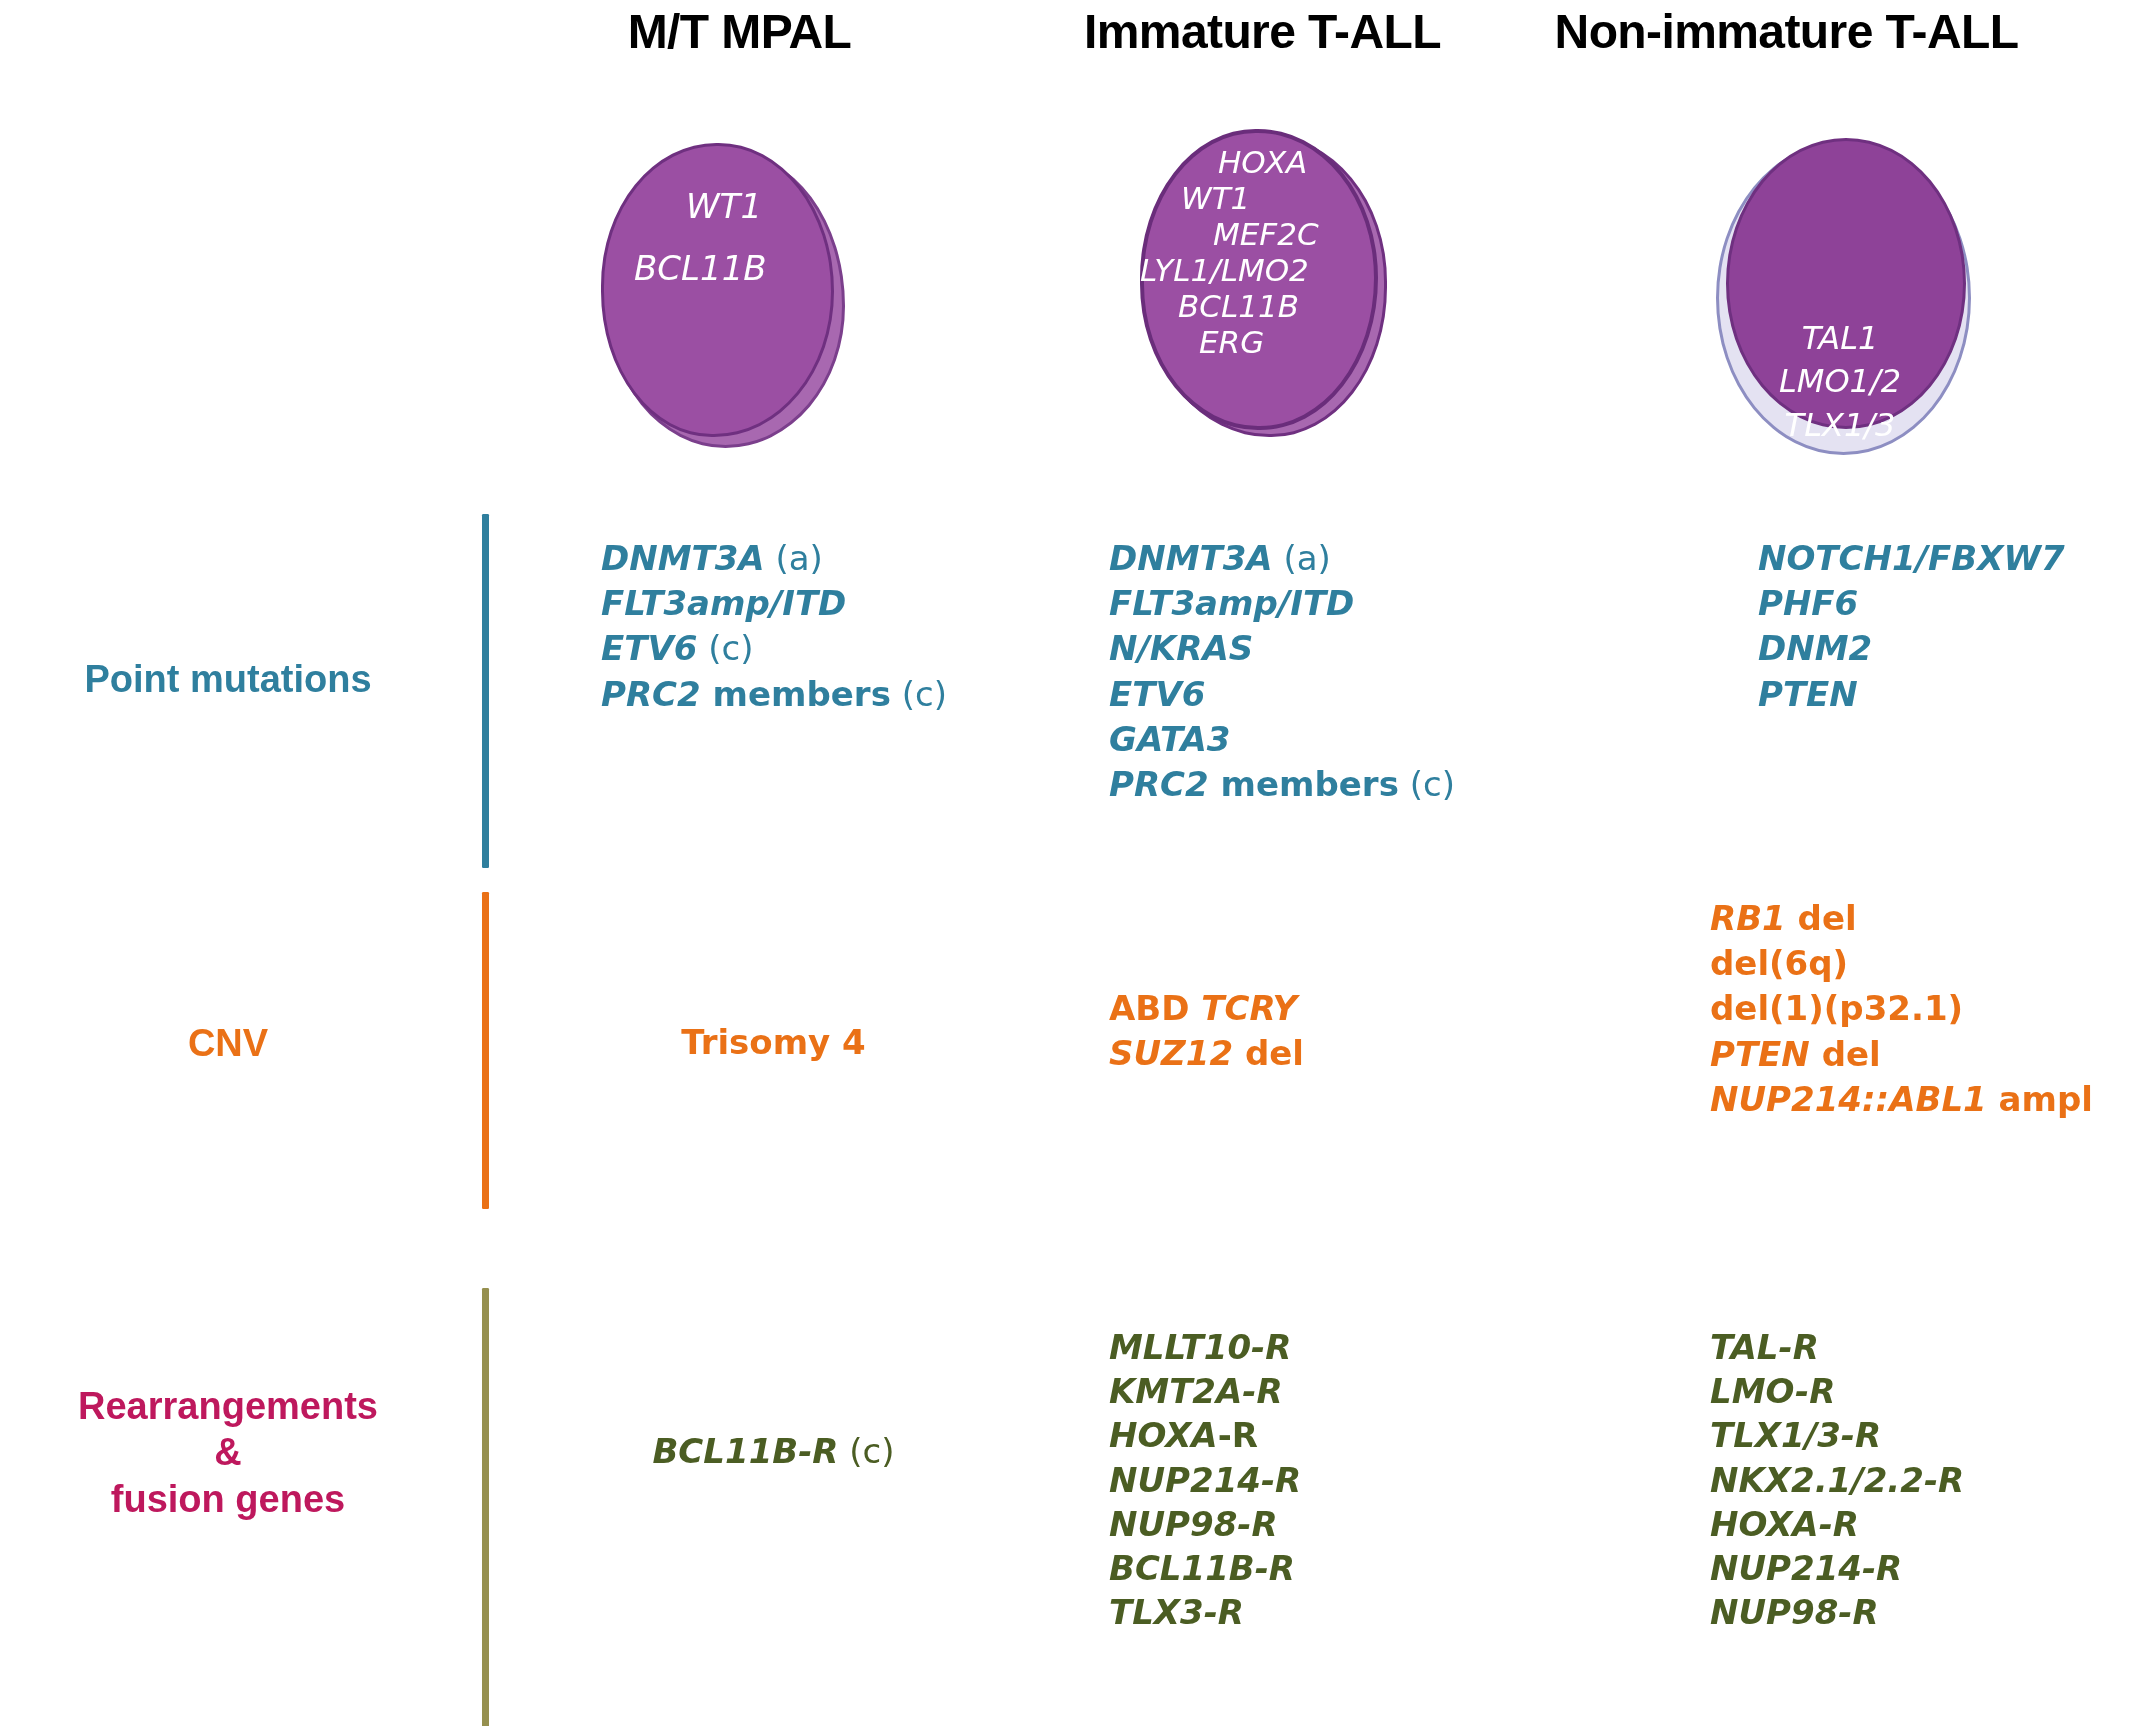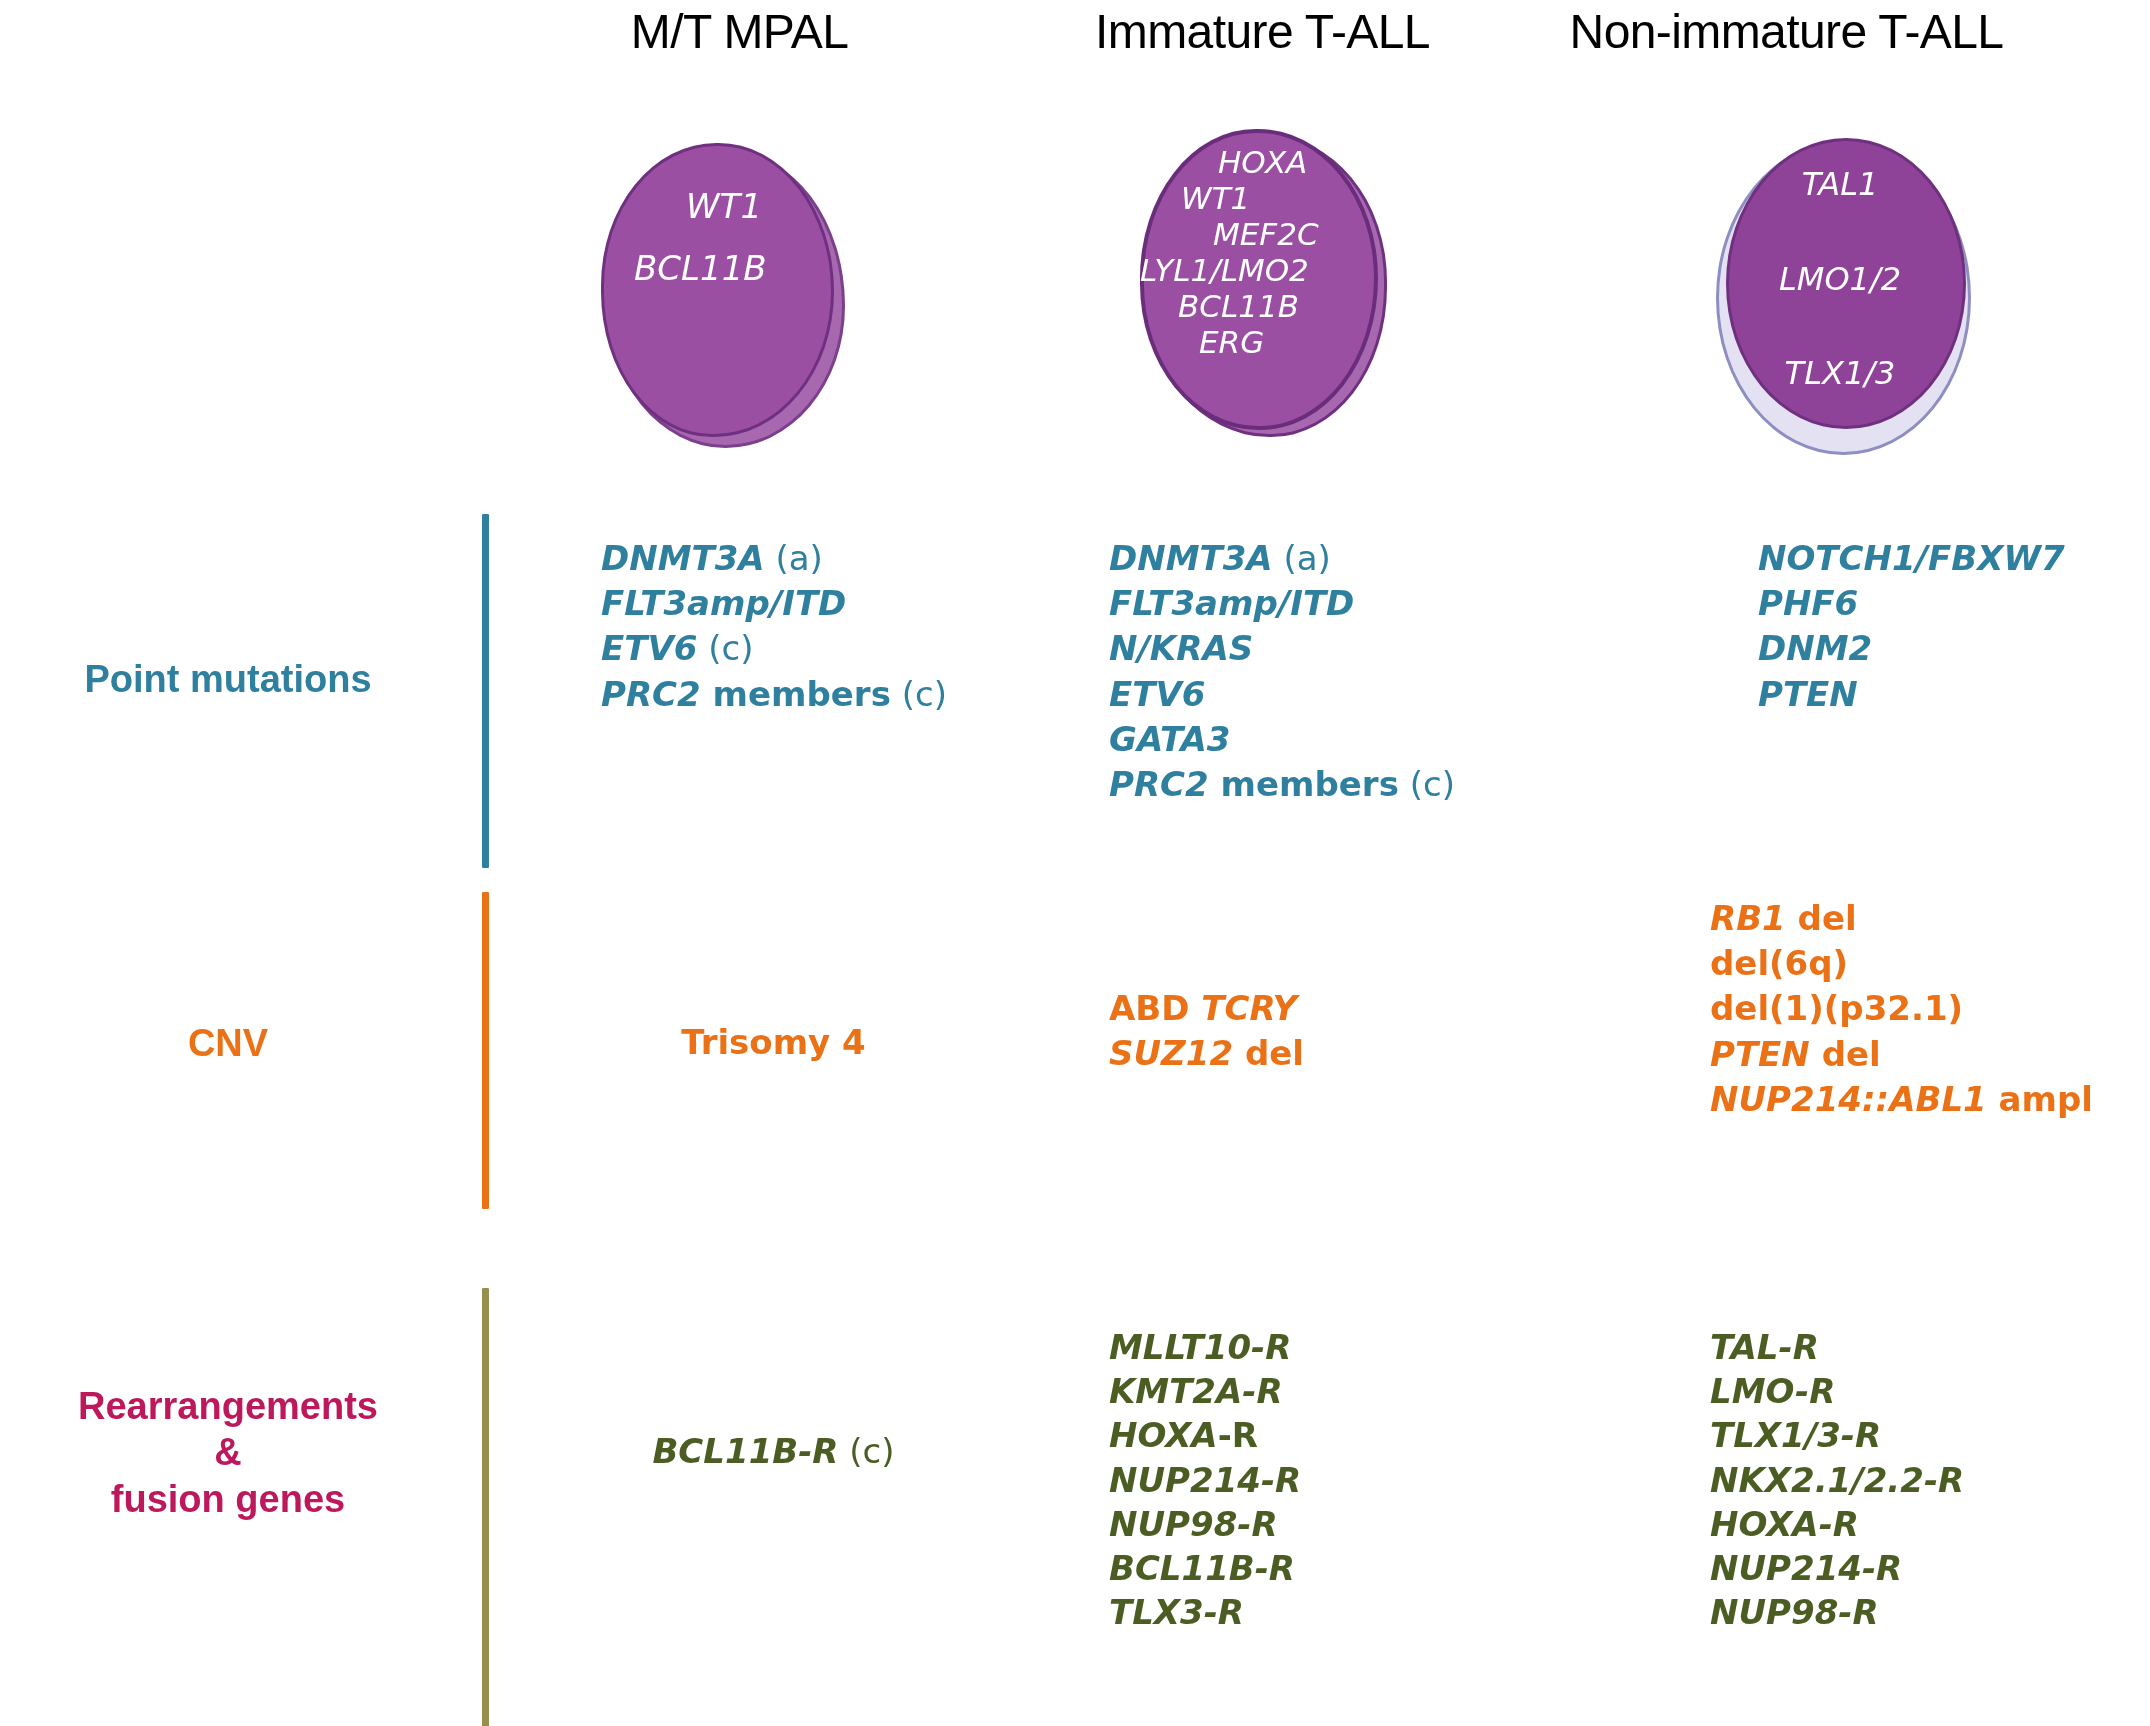--- a/index.html
+++ b/index.html
@@ -10,21 +10,21 @@
     color:#000;
     overflow:hidden;
     position:relative;
   }
   .figure{position:absolute;inset:0;}
 
   
   .headers{position:absolute;top:0;left:0;width:2151px;height:80px;}
   .col-header{
     position:absolute;top:3.7px;
-    font-size:48px;font-weight:normal;letter-spacing:-0.6px;
+    font-size:48px;font-weight:bold;letter-spacing:-0.6px;
     text-align:center;white-space:nowrap;color:#000;
   }
   .col-header.c1{left:567px;width:345px;}
   .col-header.c2{left:1047px;width:431px;}
   .col-header.c3{left:1491px;width:591px;}
 
   
   .cells{position:absolute;top:0;left:0;width:2151px;height:493px;}
   .cell{position:absolute;}
 
@@ -95,21 +95,21 @@
 
   .cell2 .gene-list{justify-content:flex-start;padding-top:16px;left:5px;}
   .cell2 .gene-list span{font-size:31px;line-height:1.16;}
   .cell2 .gene-list span:nth-child(1){margin-left:73px;}
   .cell2 .gene-list span:nth-child(2){margin-left:36px;}
   .cell2 .gene-list span:nth-child(3){margin-left:68px;}
   .cell2 .gene-list span:nth-child(4){margin-left:-5px;}
   .cell2 .gene-list span:nth-child(5){margin-left:33px;}
   .cell2 .gene-list span:nth-child(6){margin-left:54px;}
 
-  .cell3 .gene-list{justify-content:space-between;padding-top:31px;left:16px;}
+  .cell3 .gene-list{justify-content:flex-end;padding-top:31px;left:16px;}
   .cell3 .gene-list span{font-size:32px;line-height:1.35;text-align:center;width:216px;}
 
   
   .row-label{
     position:absolute;
     font-size:38px;font-weight:bold;
     text-align:center;white-space:pre-line;line-height:1.22;
   }
   .row-label.r1{left:0px;top:656px;width:456px;color:#2f7f9e;}
   .row-label.r2{left:0px;top:1020px;width:456px;color:#ea7116;}

